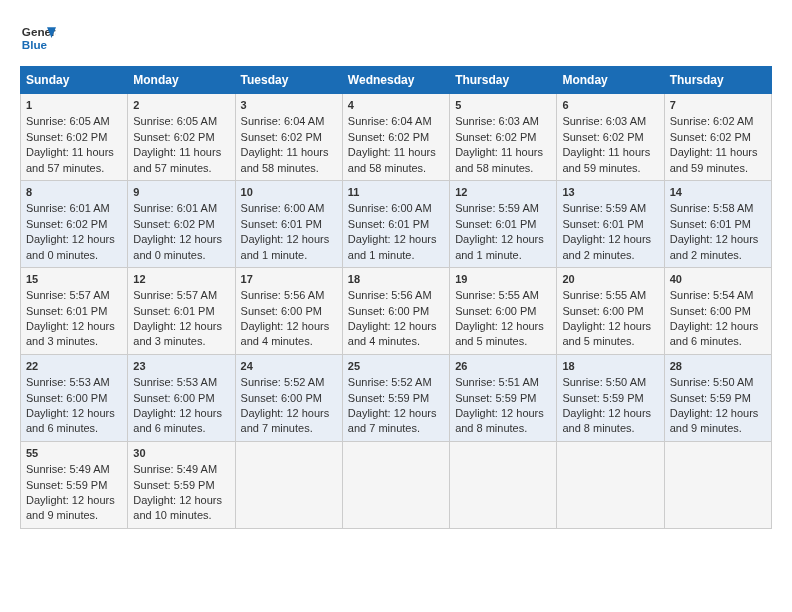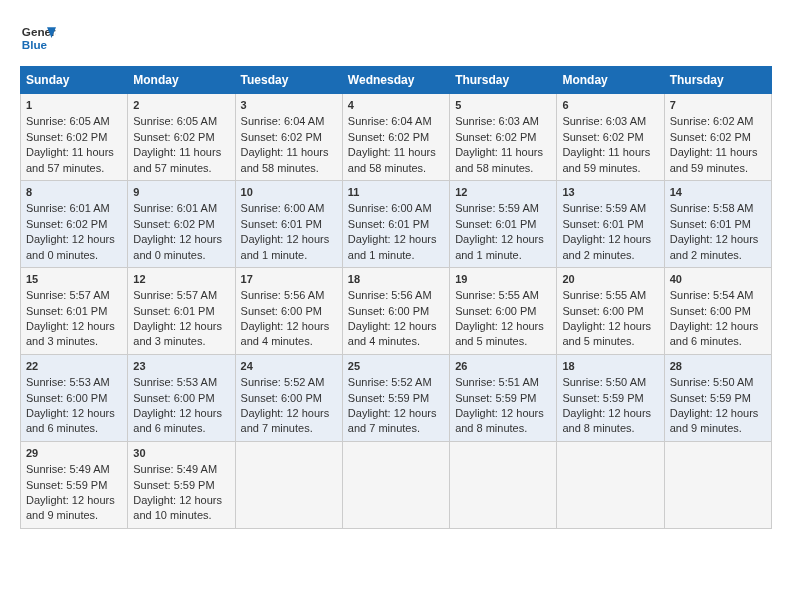--- a/index.html
+++ b/index.html
@@ -338,21 +338,21 @@
         <span class="day-num">28</span>
         <div class="day-info">
           Sunrise: 5:50 AM<br>
           Sunset: 5:59 PM<br>
           Daylight: 12 hours and 9 minutes.
         </div>
       </td>
       </tr>
       <tr>
         <td>
-        <span class="day-num">29</span>
+        <span class="day-num">55</span>
         <div class="day-info">
           Sunrise: 5:49 AM<br>
           Sunset: 5:59 PM<br>
           Daylight: 12 hours and 9 minutes.
         </div>
       </td>
         <td>
         <span class="day-num">30</span>
         <div class="day-info">
           Sunrise: 5:49 AM<br>

